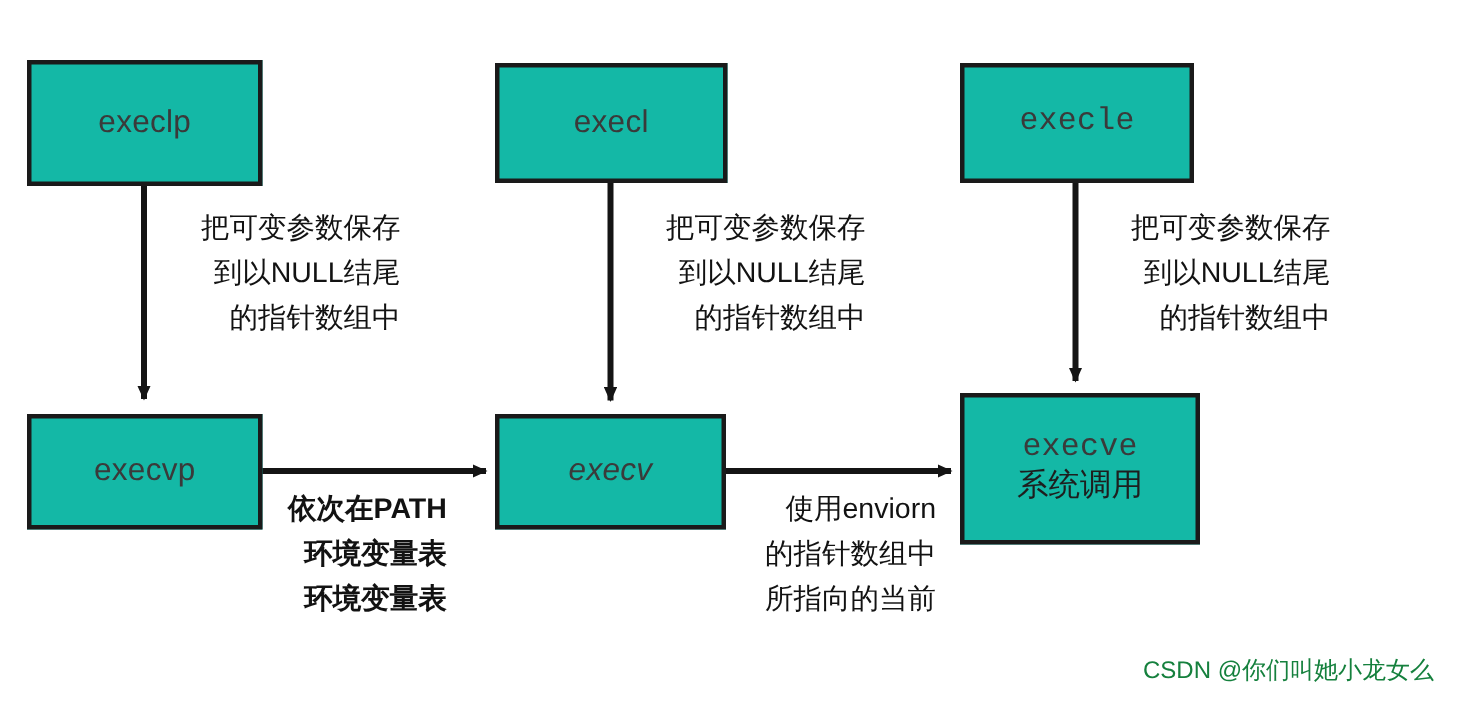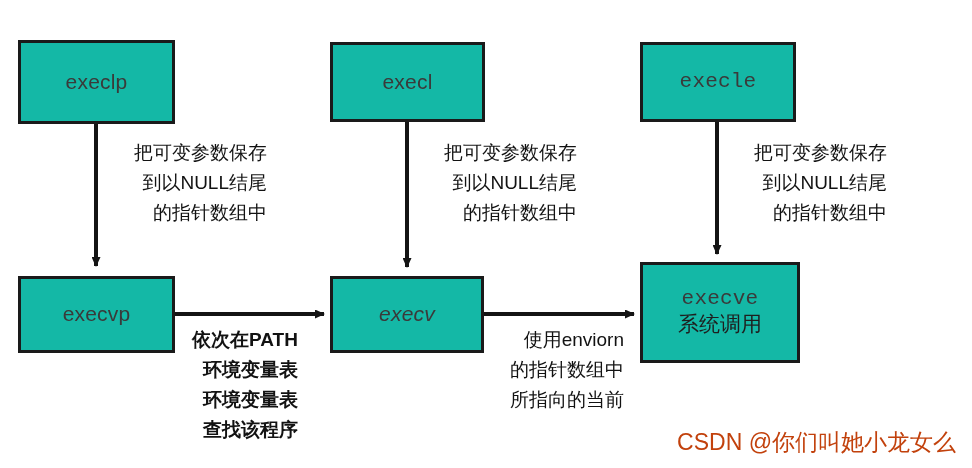--- a/index.html
+++ b/index.html
@@ -59,22 +59,22 @@
     left: 0;
     top: 0;
     width: 972px;
     height: 468px;
     pointer-events: none;
   }
   .watermark {
     position: absolute;
     right: 16px;
     bottom: 10px;
-    font-size: 23px;
-    color: #c2410c;
+    font-size: 16px;
+    color: #15803d;
     white-space: nowrap;
   }
 </style>
 </head>
 <body>
 
 <div id="canvas">
 
   <svg class="wires" viewBox="0 0 972 468" xmlns="http://www.w3.org/2000/svg">
     <defs>
@@ -134,21 +134,20 @@
   <div class="edge-label" style="left:754px; top:138px;">
     <div>把可变参数保存</div>
     <div>到以NULL结尾</div>
     <div>的指针数组中</div>
   </div>
 
   <div class="edge-label" style="left:192px; top:325px;font-weight:bold;">
     <div>依次在PATH</div>
     <div>环境变量表</div>
     <div>环境变量表</div>
-    <div>查找该程序</div>
   </div>
 
   <div class="edge-label" style="left:486px; top:325px;margin-left:24px;">
     <div>使用enviorn</div>
     <div>的指针数组中</div>
     <div>所指向的当前</div>
   </div>
 
   <div class="watermark">CSDN @你们叫她小龙女么</div>
 

